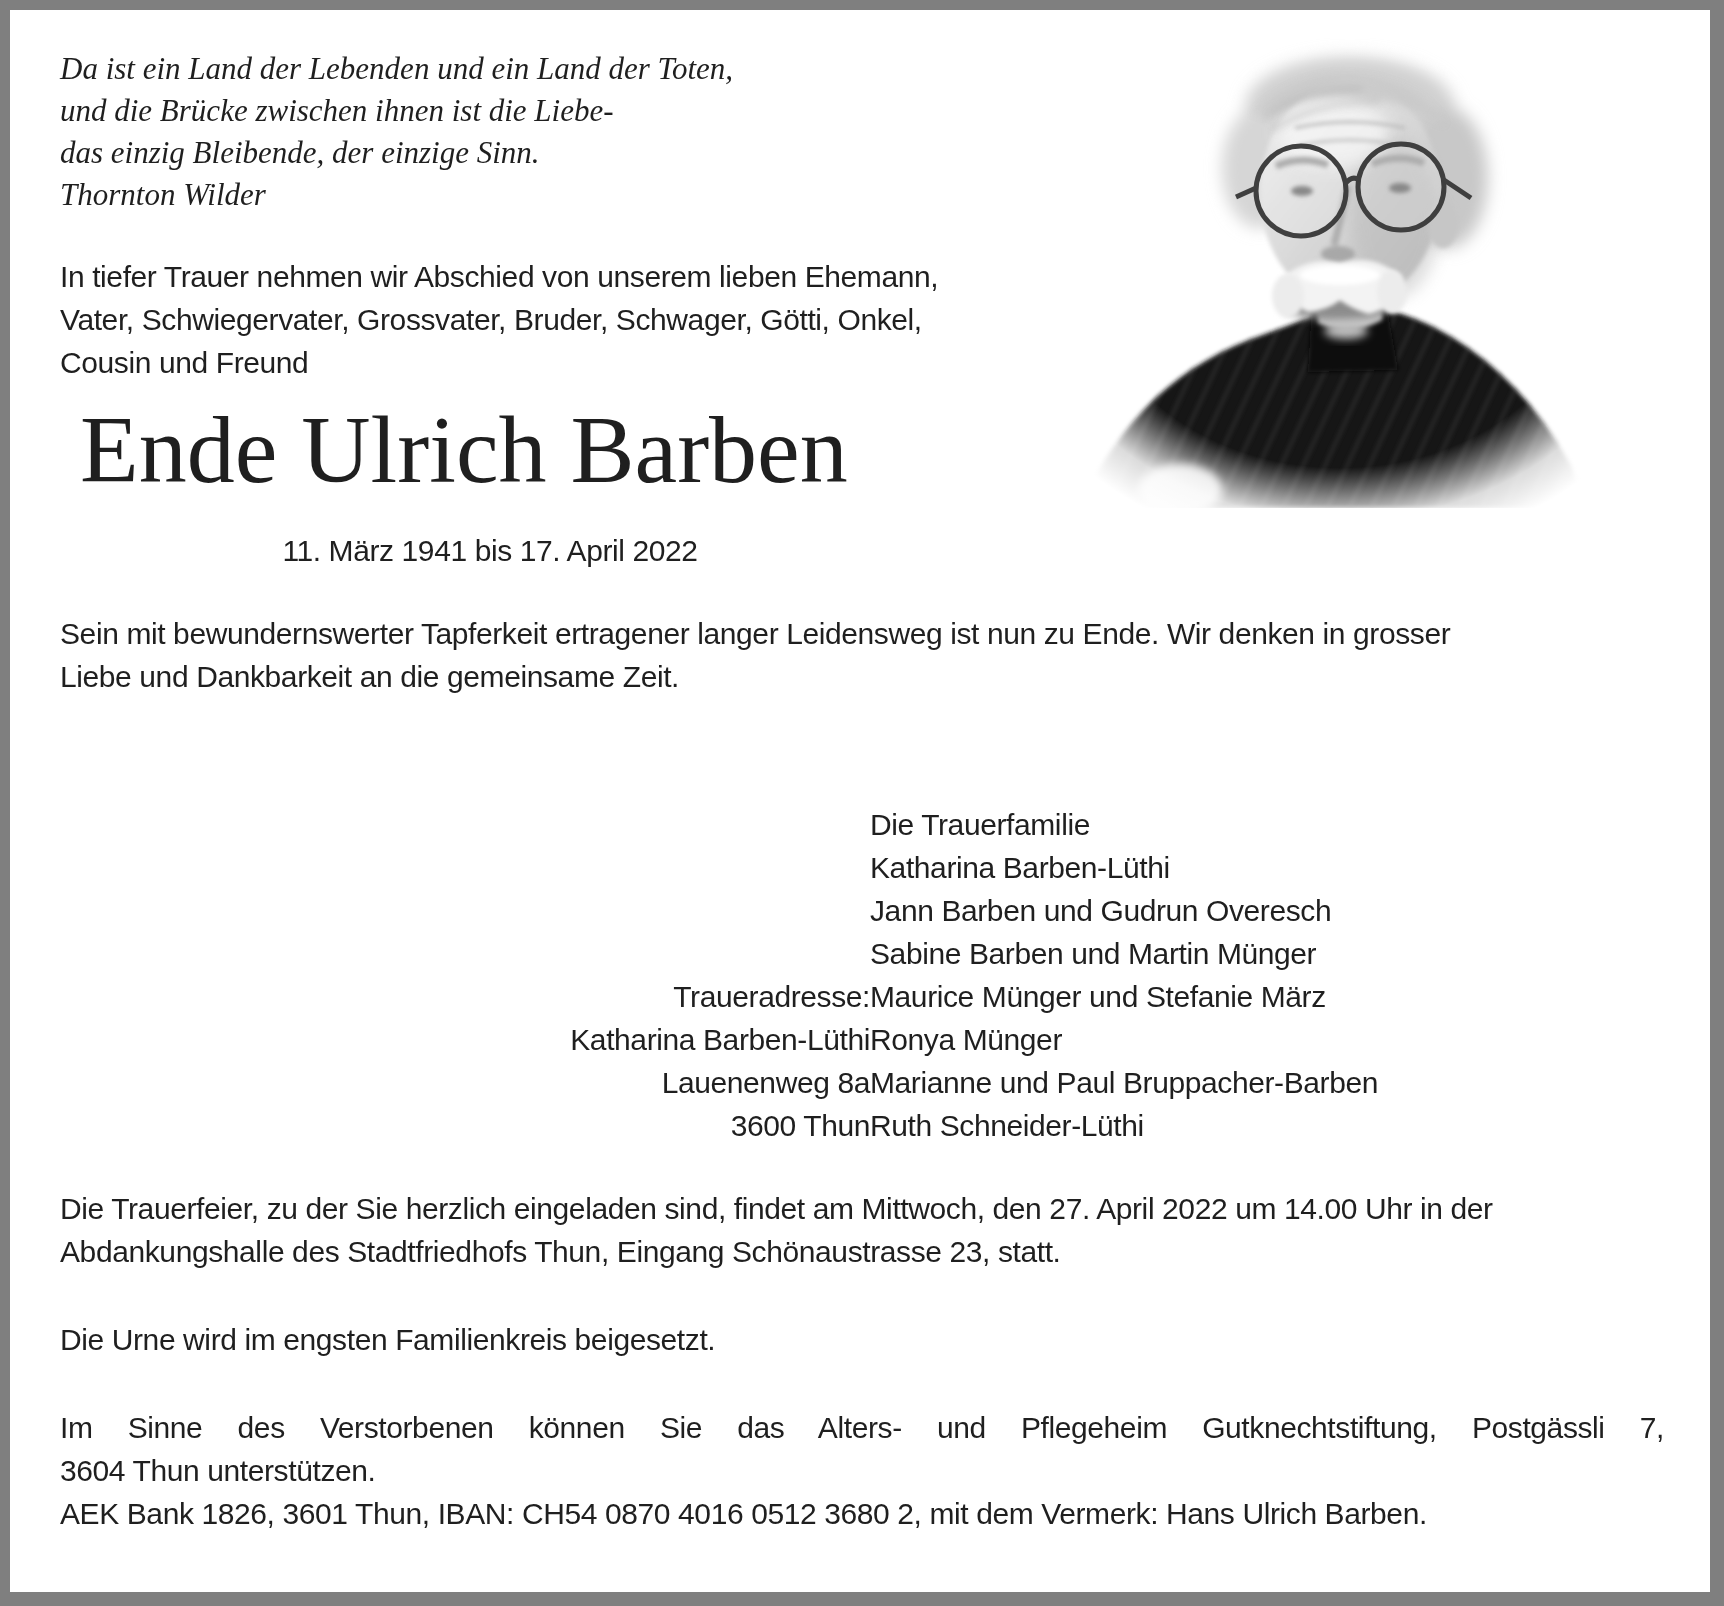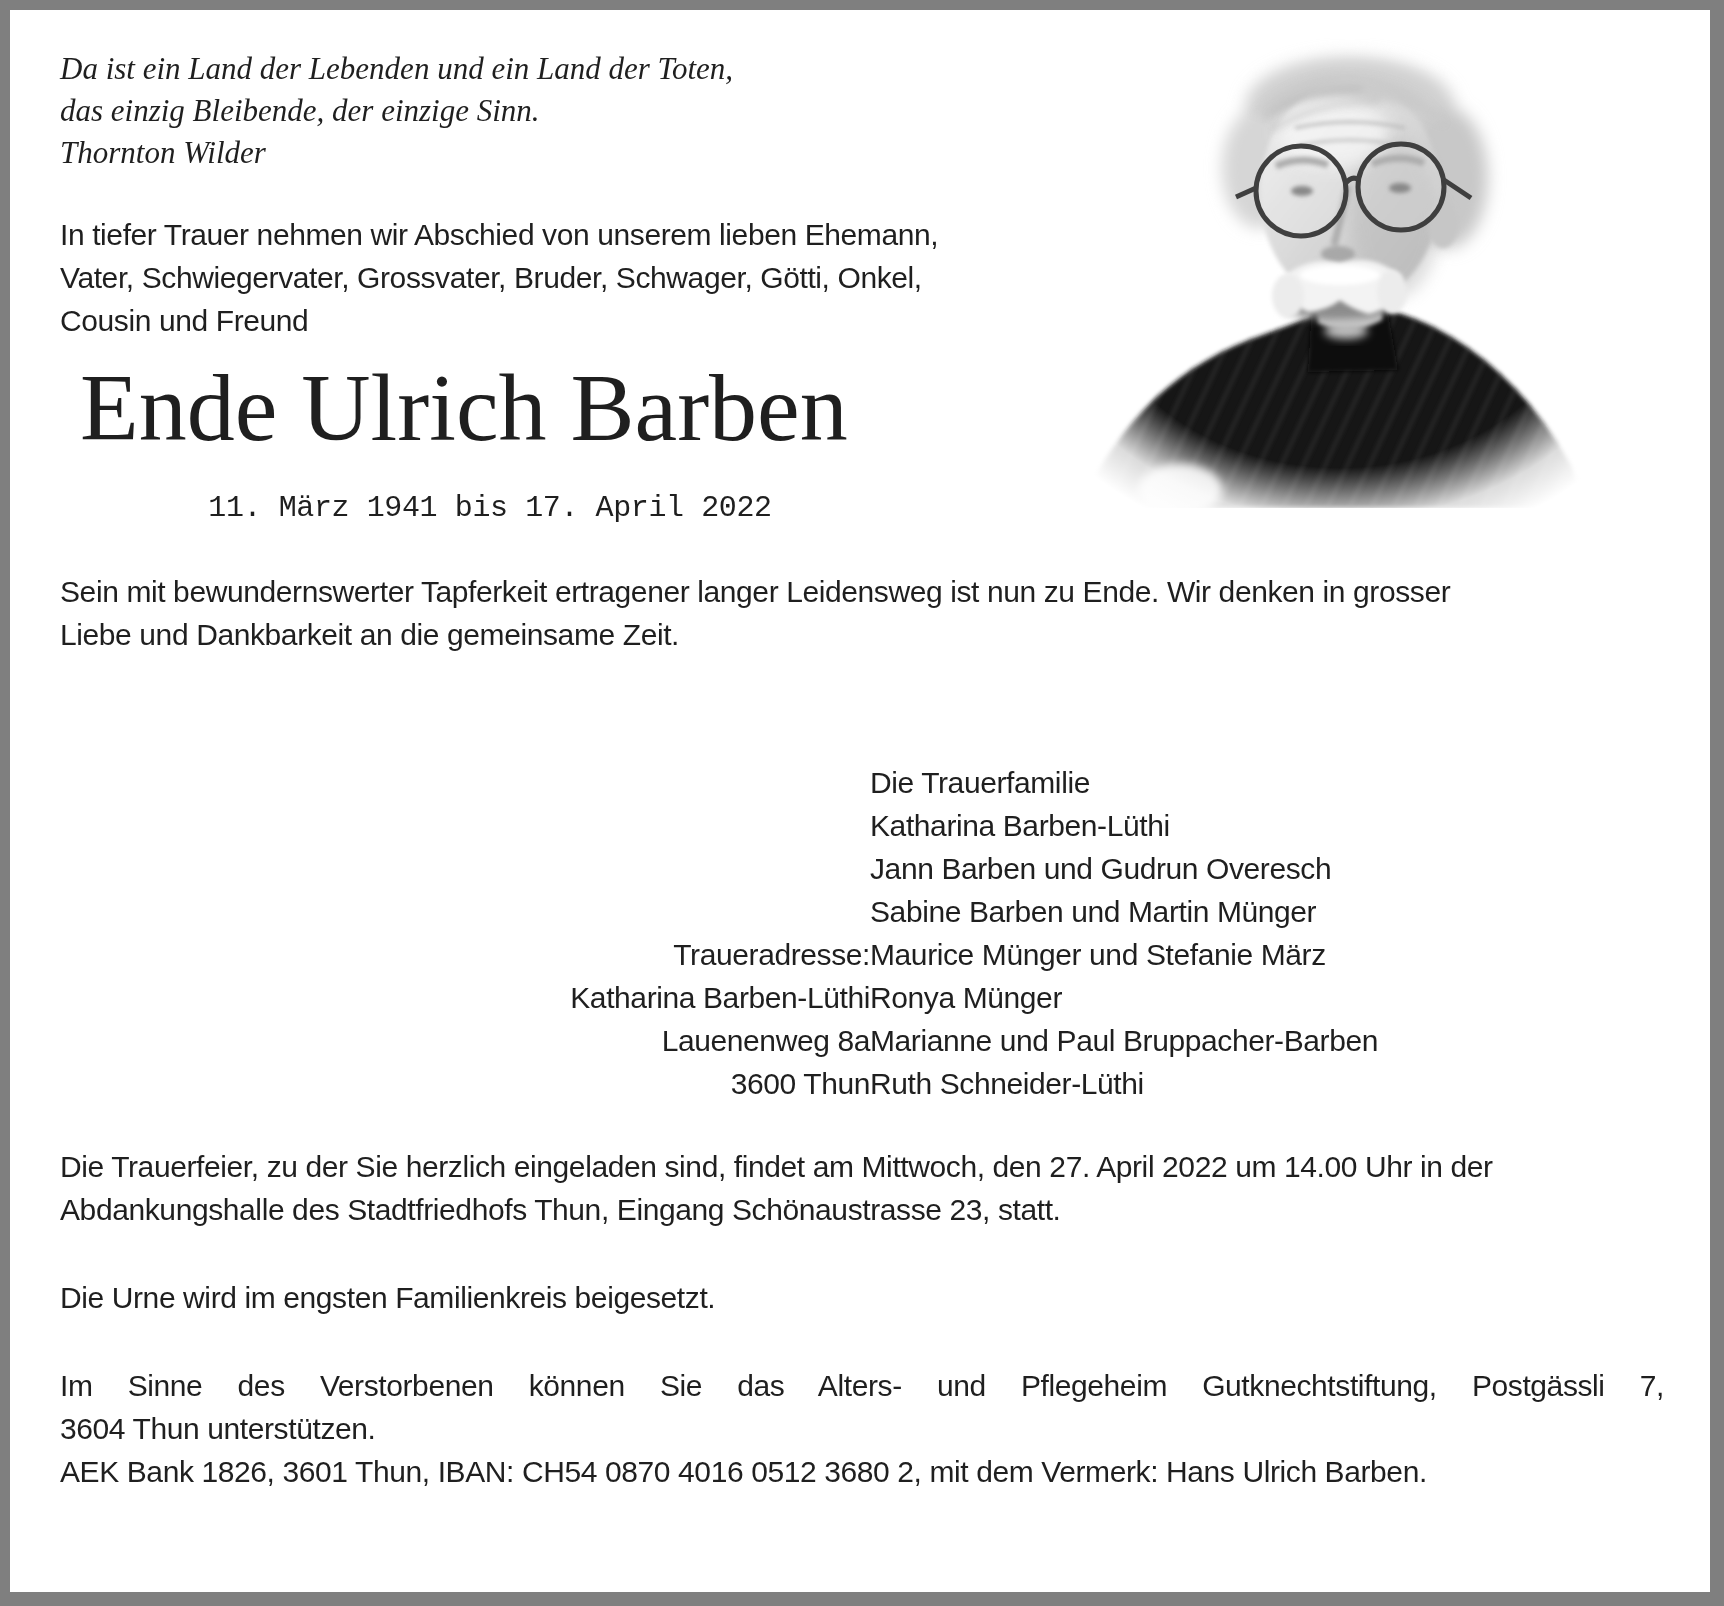--- a/index.html
+++ b/index.html
@@ -12,40 +12,41 @@
     position:relative; box-sizing:border-box; width:100%; height:100%;
     background:#ffffff; overflow:hidden;
     padding:38px 46px 0 50px;
     font-family:"Liberation Sans", sans-serif; color:#1f1f1f;
   }
   .sans  { font-size:30px; line-height:43px; letter-spacing:-0.4px; }
   .quote { font-family:"Liberation Serif", serif; font-style:italic;
            font-size:31px; line-height:42px; }
   .name  { font-family:"Liberation Serif", serif; font-size:96px;
            line-height:1.05; margin:16px 0 0 20px; font-weight:normal; }
-  .dates   { width:860px; text-align:center; margin-top:28px;font-family:Liberation Mono, monospace; }
+  .dates   { width:860px; text-align:center; margin-top:28px; }
   .intro   { margin-top:39px; max-width:960px; }
   .tribute { margin-top:40px; }
   .columns { display:flex; margin-top:105px; }
   .mourning { width:810px; display:flex; flex-direction:column; justify-content:flex-end;align-items:flex-end; }
   .family   { flex:1; }
   .service  { margin-top:40px; }
   .urn      { margin-top:45px; }
   .donation { margin-top:45px; }
   .justify-line { text-align:justify; text-align-last:justify; }
   .portrait { position:absolute; top:28px; left:1040px; width:580px; height:470px; }
 </style>
 </head>
 <body>
 
 <div class="scan">
   <div class="card">
 
     <div class="quote">
       <div>Da ist ein Land der Lebenden und ein Land der Toten,</div>
+      <div>und die Brücke zwischen ihnen ist die Liebe-</div>
       <div>das einzig Bleibende, der einzige Sinn.</div>
       <div>Thornton Wilder</div>
     </div>
 
     <div class="sans intro">
       <div>In tiefer Trauer nehmen wir Abschied von unserem lieben Ehemann,</div>
       <div>Vater, Schwiegervater, Grossvater, Bruder, Schwager, Götti, Onkel,</div>
       <div>Cousin und Freund</div>
     </div>
 

